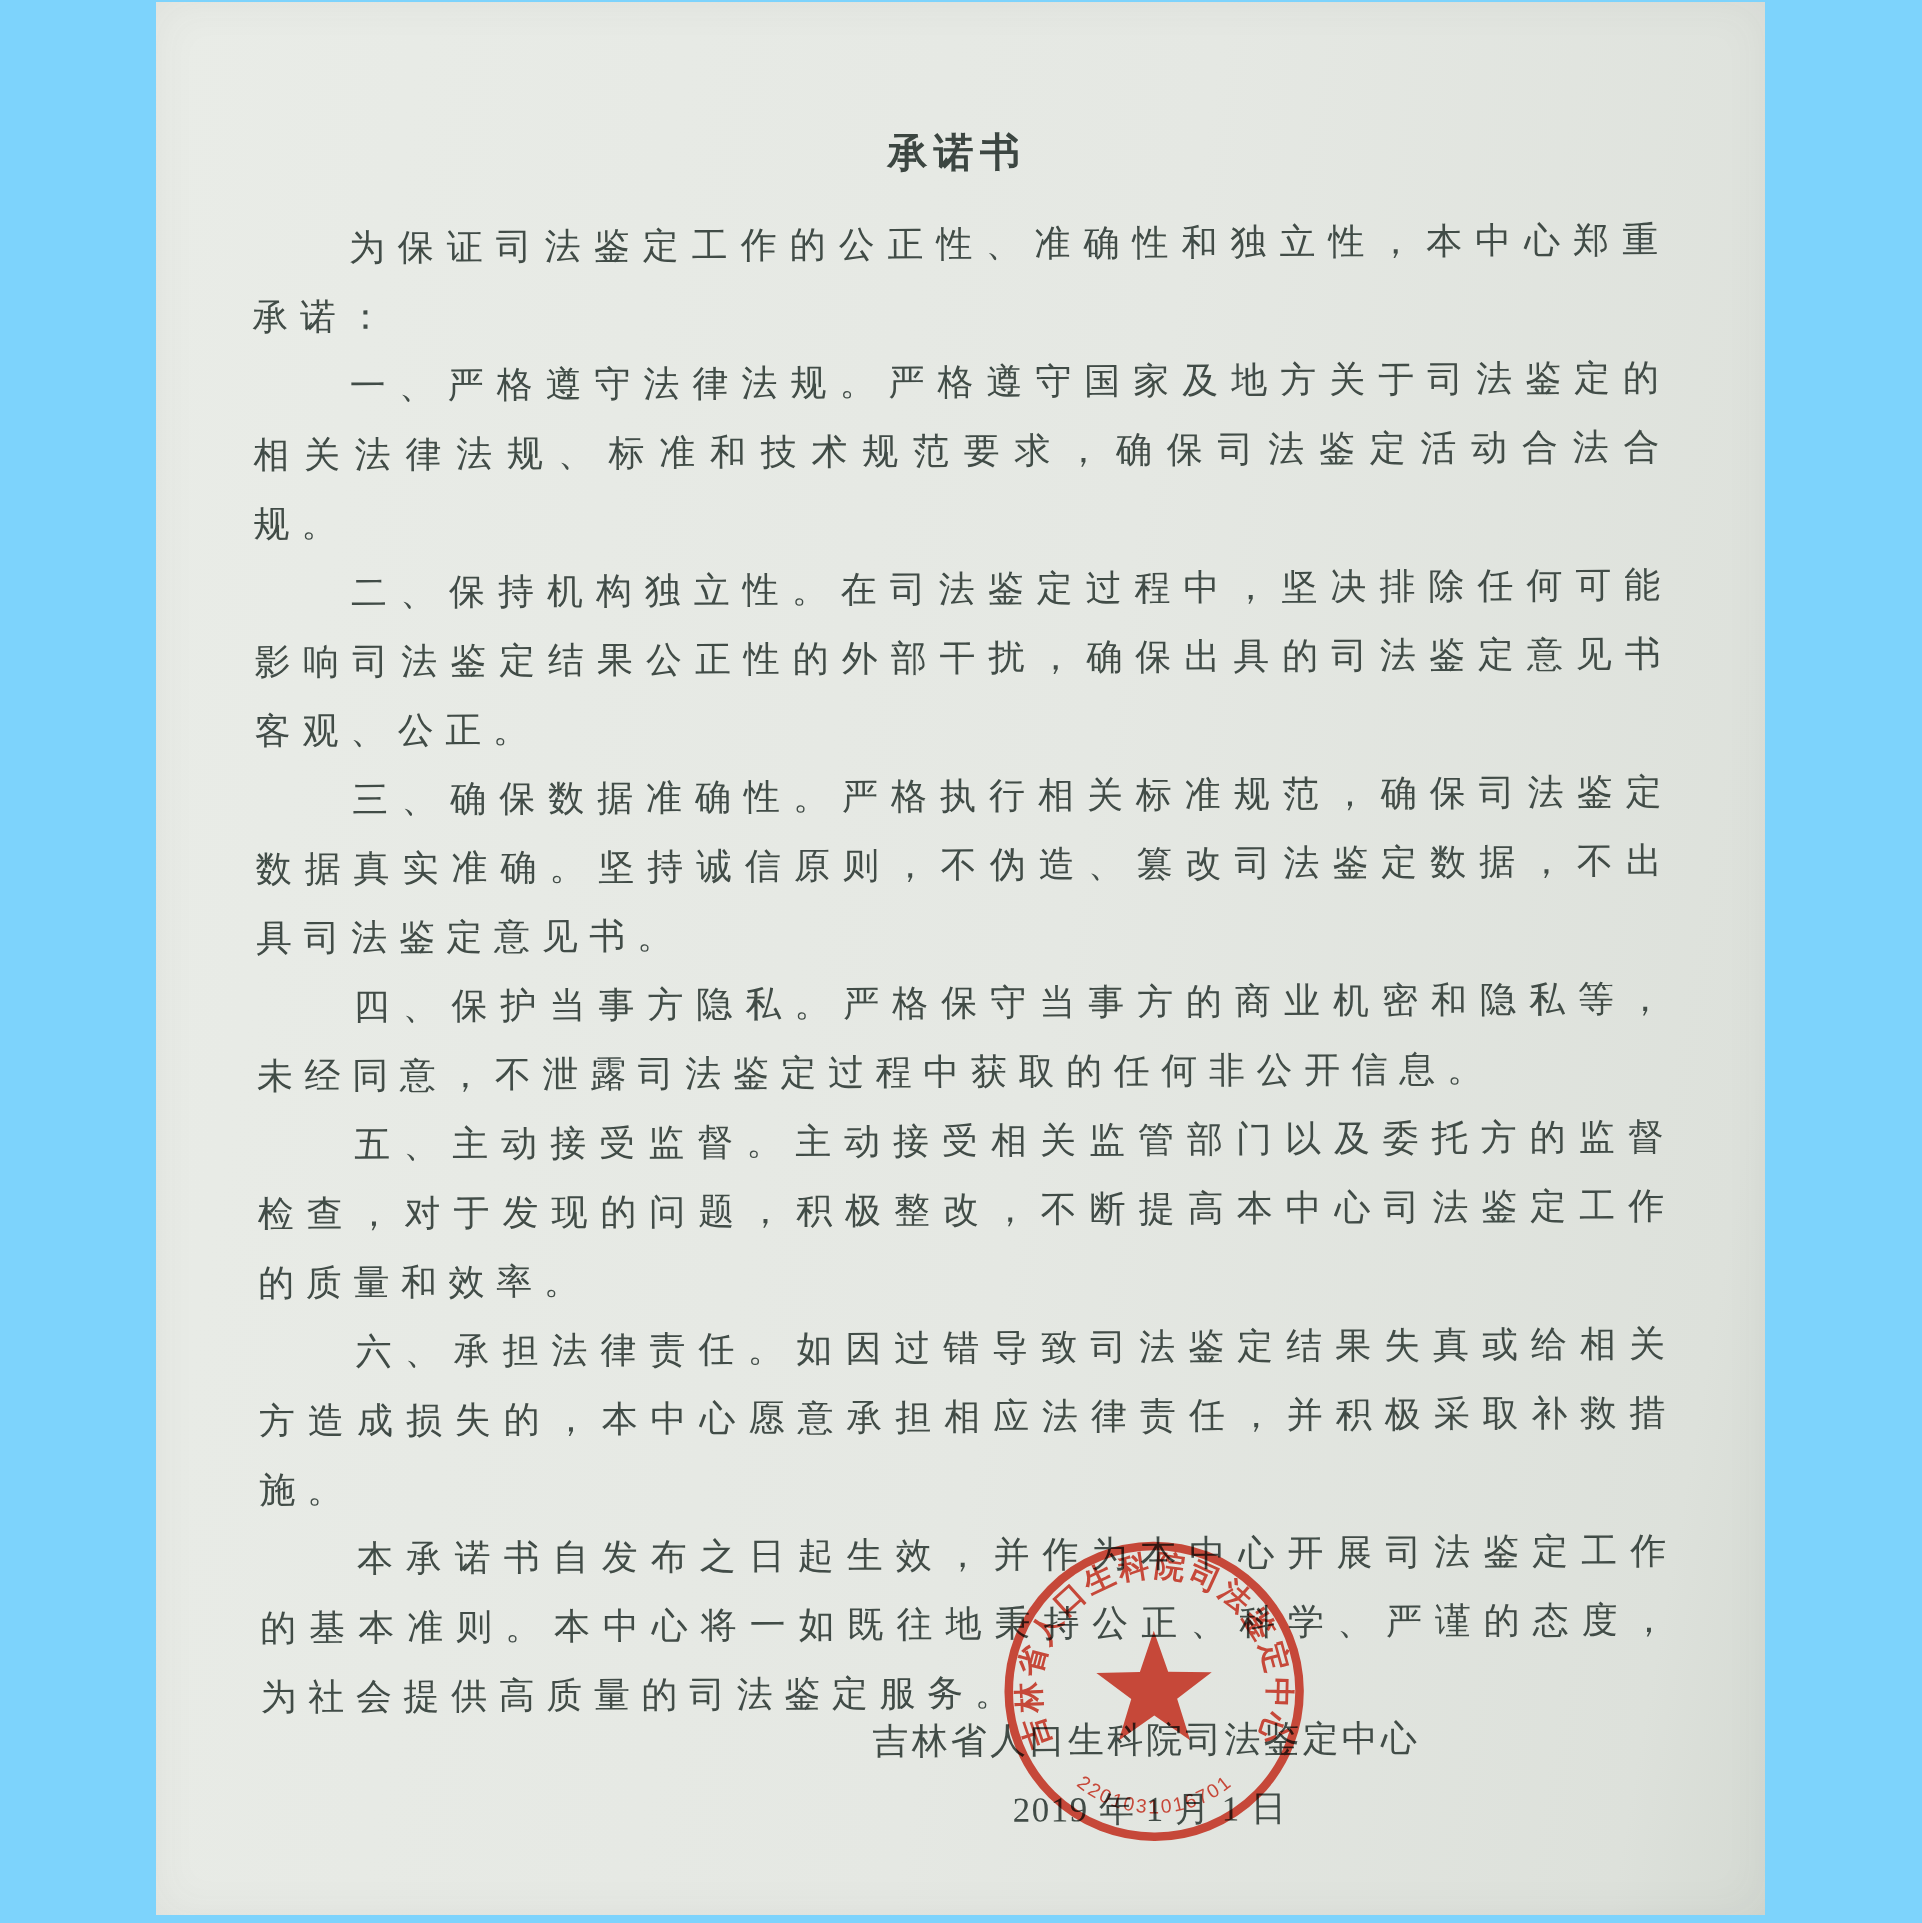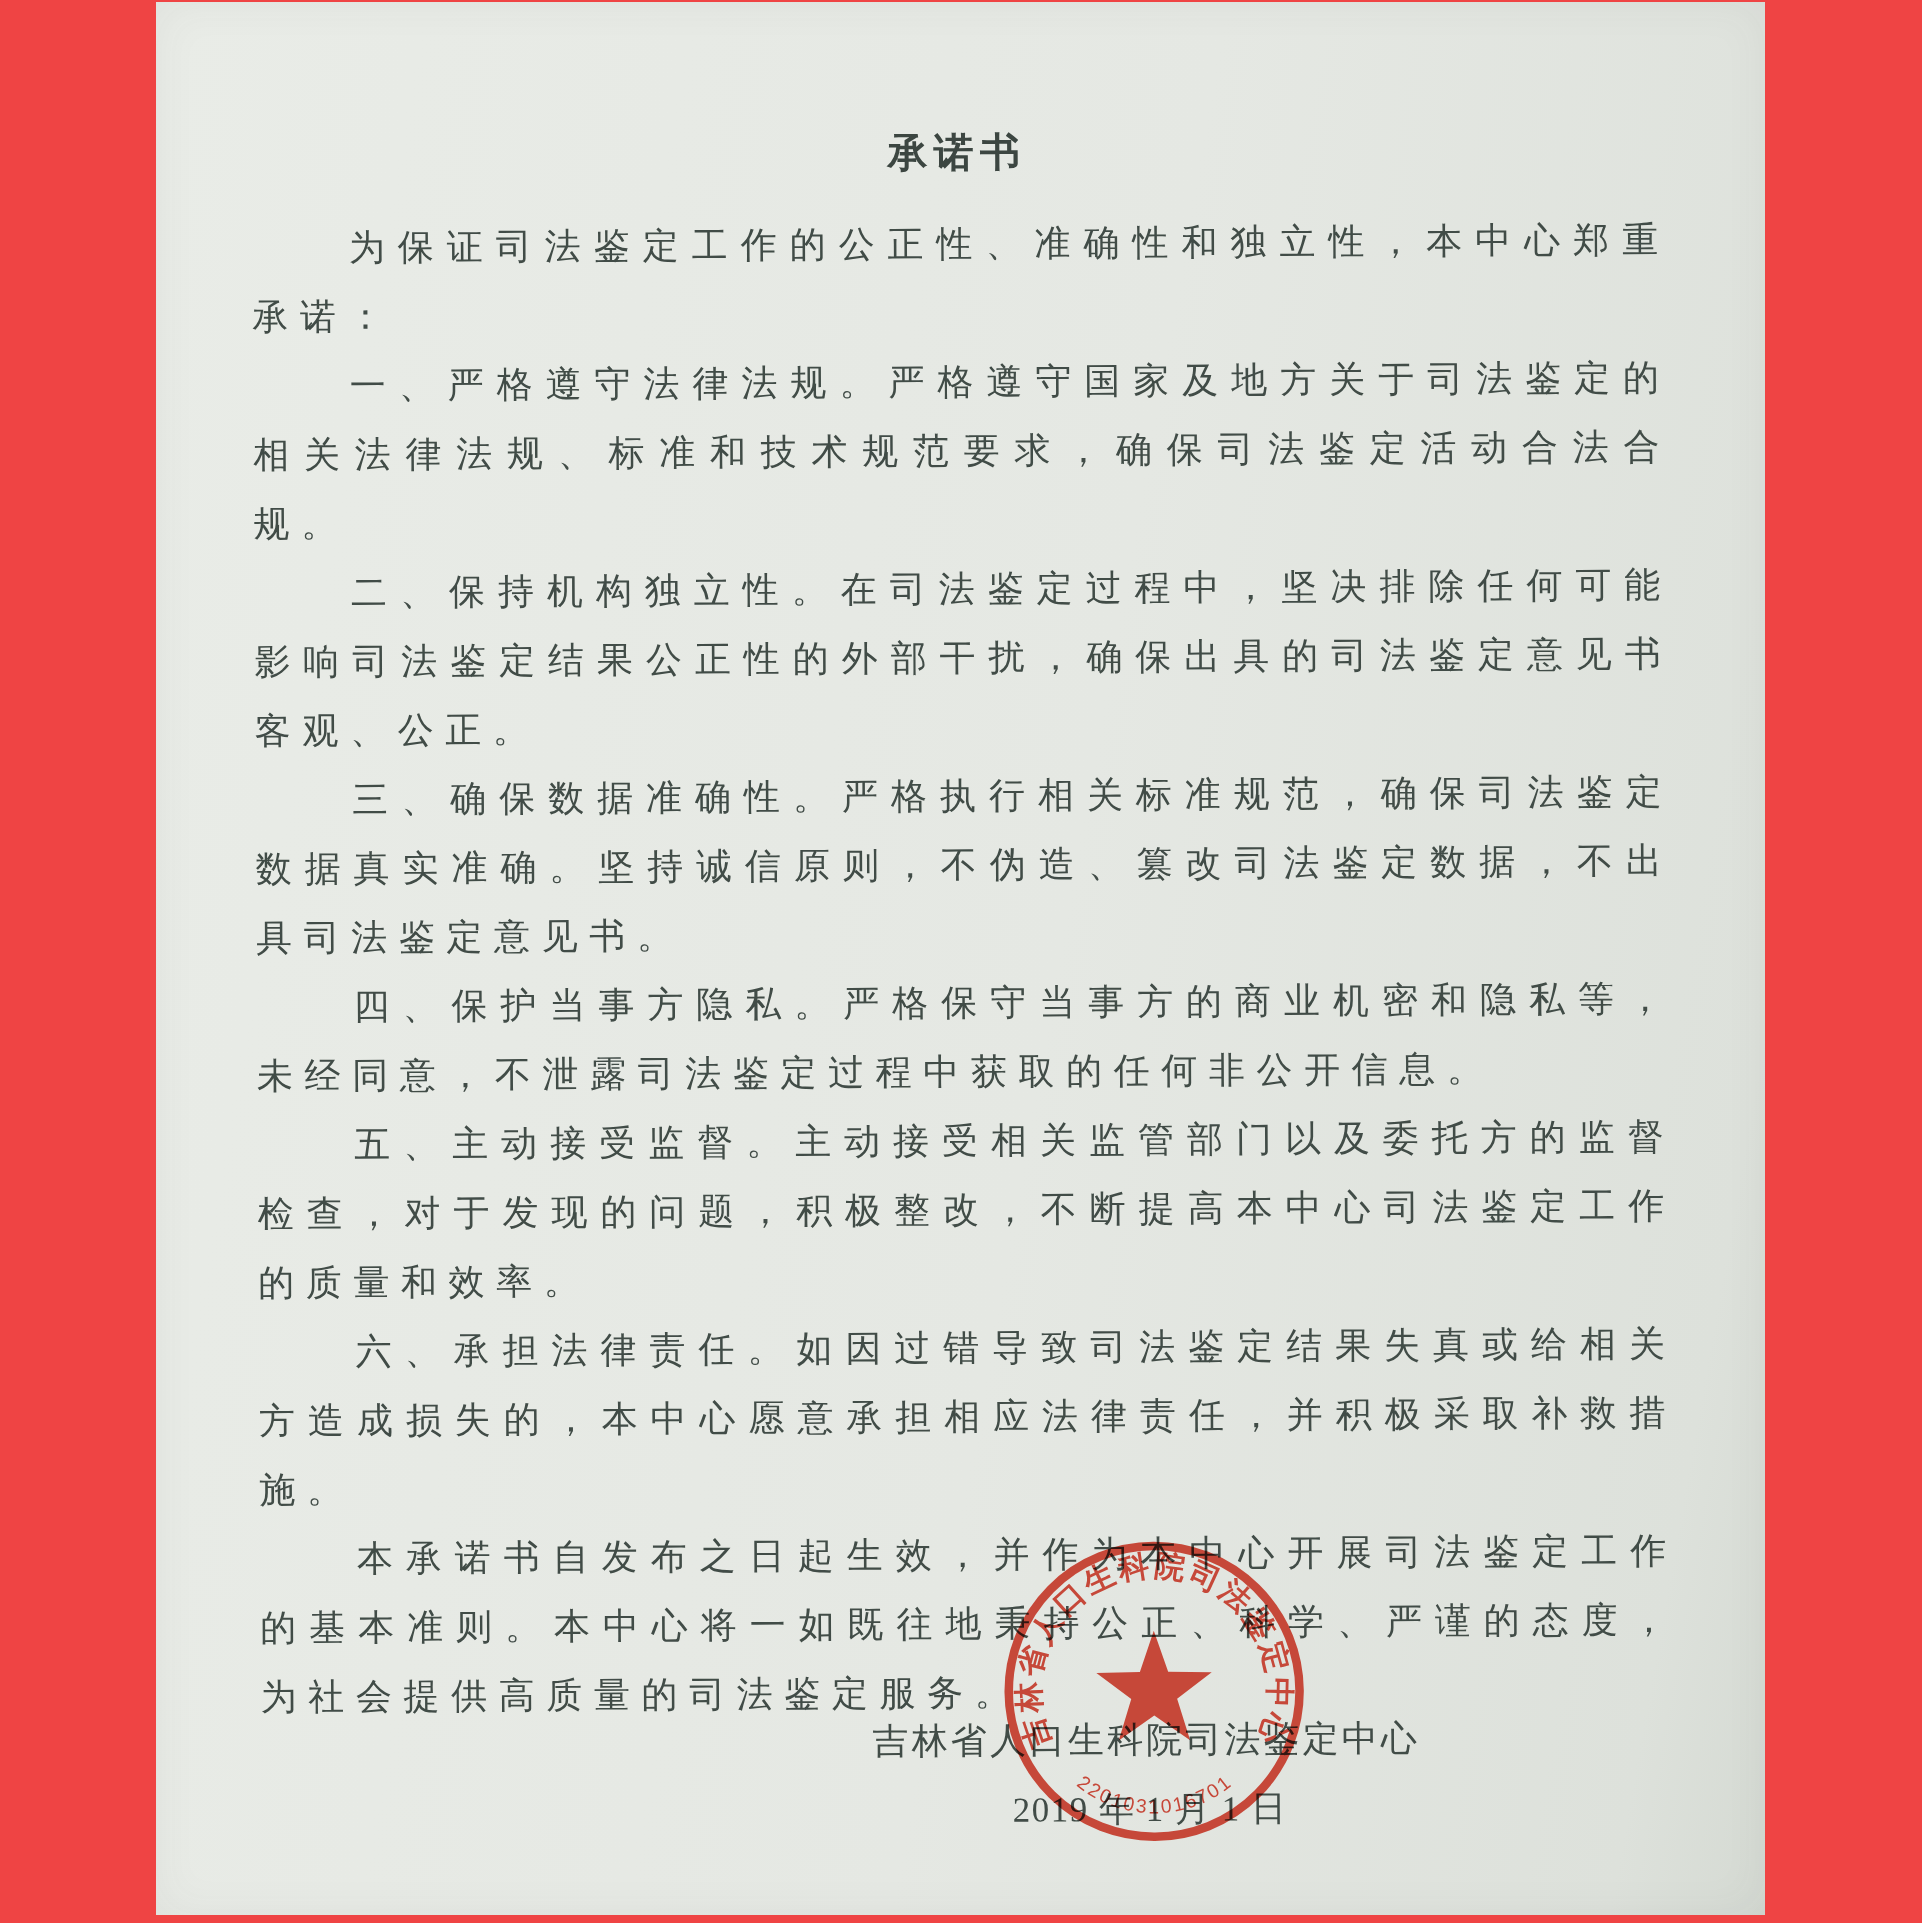--- a/index.html
+++ b/index.html
@@ -8,21 +8,21 @@
     background: #ffffff;
     width: 1923px;
     height: 1923px;
     overflow: hidden;
     font-family: "Liberation Serif", serif;
   }
   .photo {
     position: relative;
     width: 1923px;
     height: 1923px;
-    background: #ef4444;
+    background: #7dd3fc;
   }
   .paper {
     position: absolute;
     left: 156px;
     top: 1.5px;
     width: 1609px;
     height: 1913px;
     background: linear-gradient(100deg, #e9ece7 0%, #e5e8e3 55%, #dde1db 92%, #d5dad3 100%);
     box-shadow: inset 0 0 46px rgba(60,70,60,0.06);
   }

